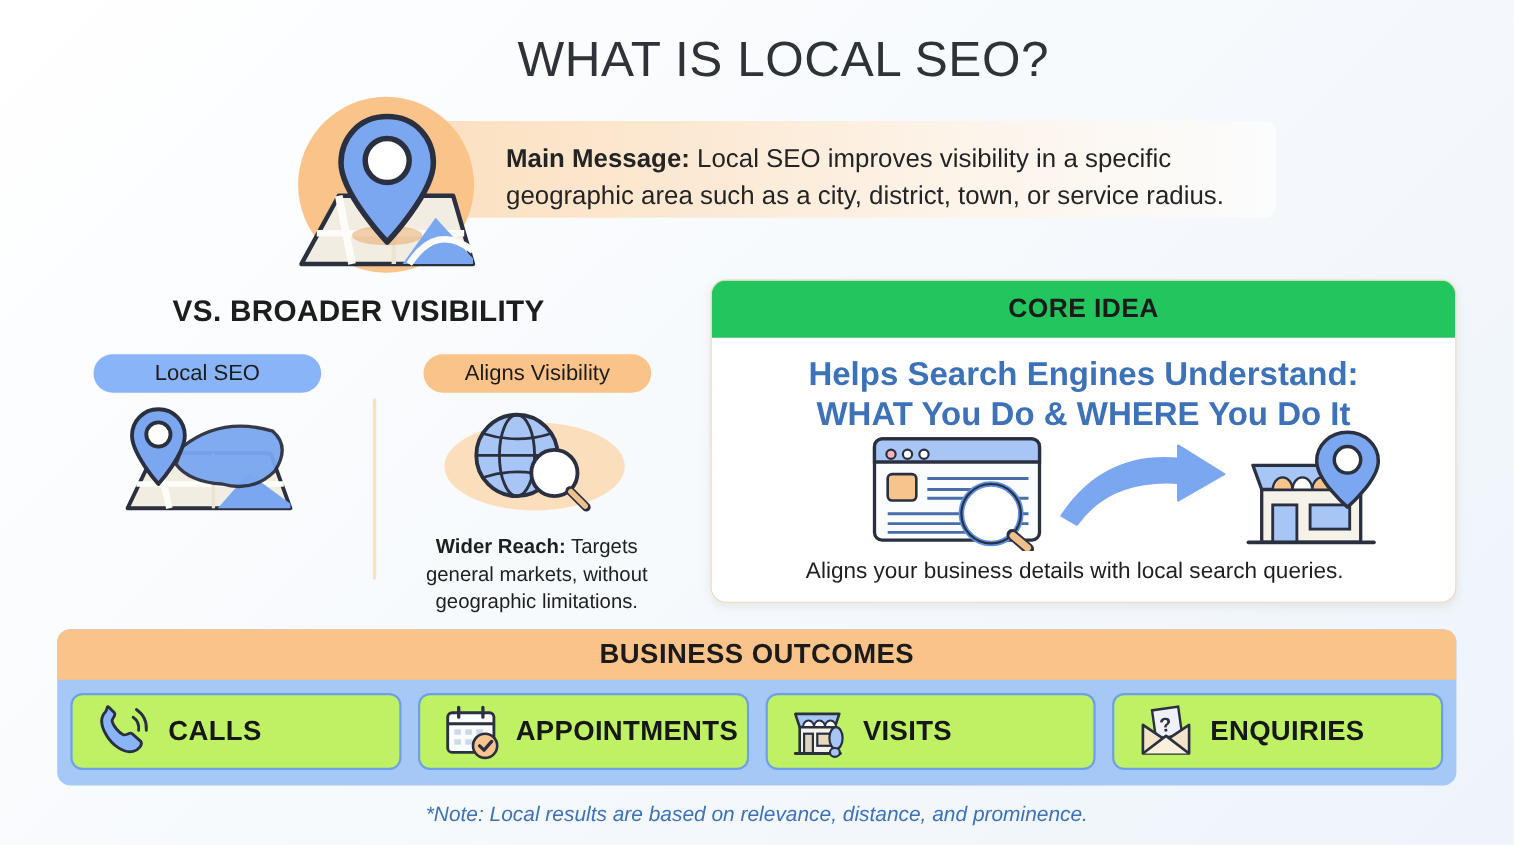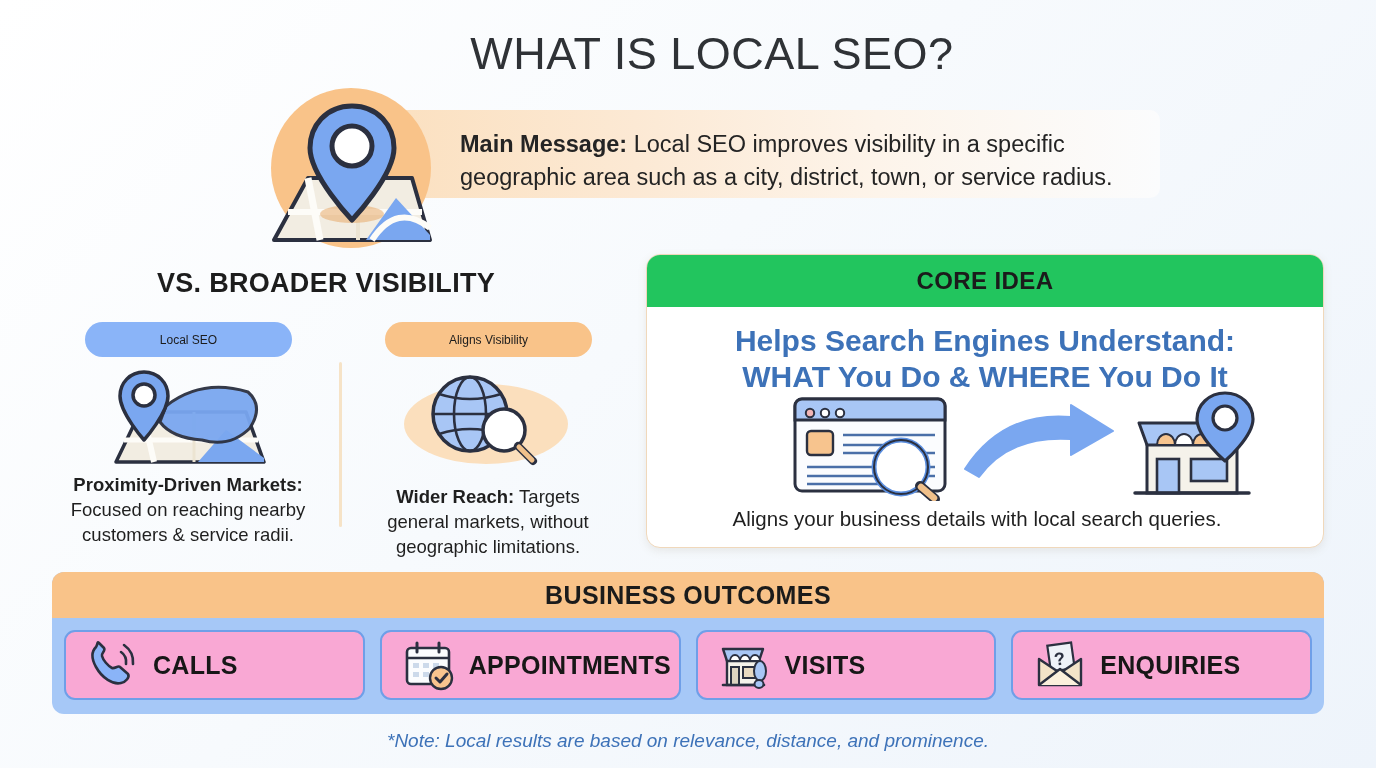--- a/index.html
+++ b/index.html
@@ -46,21 +46,21 @@
   
   .vs-heading {
     position:absolute; left:36px; top:268px; width:580px;
     text-align:center; font-size:27px; font-weight:700; color:#1d1d1d;
     letter-spacing:.3px;
   }
   .pill {
     position:absolute; top:322px; height:35px;
     border-radius:18px;
     display:flex; align-items:center; justify-content:center;
-    font-size:12px; color:#1c1c1c;
+    font-size:20px; color:#1c1c1c;
   }
   .pill.local { left:85px; width:207px; background:#8ab4f8; }
   .pill.broad { left:385px; width:207px; background:#f9c389; }
 
   .divider {
     position:absolute; left:339px; top:362px; width:3px; height:165px;
     background:#f6e3c7; border-radius:2px;
   }
 
   .col-icon { position:absolute; width:180px; height:105px; }
@@ -107,21 +107,21 @@
   }
   .outcomes-head {
     height:46px; background:#f9c389;
     display:flex; align-items:center; justify-content:center;
     font-size:25px; font-weight:700; color:#1b1b1b; letter-spacing:.4px;
   }
   .outcomes-row {
     display:flex; gap:15px; padding:12px 12px 14px 12px;
   }
   .outcome-card {
-    flex:1; height:70px; background:#f9a8d4;
+    flex:1; height:70px; background:#bef264;
     border:2px solid #6f9fe8; border-radius:11px;
     display:flex; align-items:center; gap:13px;
     padding-left:20px;
     text-align:center;
   }
   .outcome-label {
     font-size:25px; font-weight:700; color:#171717; letter-spacing:.3px;
   }
   .outcome-ico { width:54px; height:52px; flex:0 0 54px; }
 
@@ -182,23 +182,20 @@
     <circle cx="72" cy="48" r="37" fill="#a8c6f5" stroke="#2b3040" stroke-width="3.5"></circle>
     <ellipse cx="72" cy="48" rx="16" ry="37" fill="none" stroke="#2b3040" stroke-width="2.6"></ellipse>
     <path d="M35 48 H109" stroke="#2b3040" stroke-width="2.6"></path>
     <path d="M41 28 Q72 38 103 28" stroke="#2b3040" stroke-width="2.4" fill="none"></path>
     <path d="M41 68 Q72 58 103 68" stroke="#2b3040" stroke-width="2.4" fill="none"></path>
     <circle cx="106" cy="64" r="21" fill="#ffffff" stroke="#2b3040" stroke-width="3.5"></circle>
     <path d="M120 80 L135 95" stroke="#2b3040" stroke-width="8" stroke-linecap="round"></path>
     <path d="M121 81 L134 94" stroke="#f0c08a" stroke-width="5" stroke-linecap="round"></path>
   </svg>
 
-  <div class="col-text left">
-    <b>Proximity-Driven Markets:</b><span> Focused on reaching nearby customers &amp; service radii.</span>
-  </div>
   <div class="col-text right">
     <b>Wider Reach:</b><span> Targets general markets, without geographic limitations.</span>
   </div>
 
   <div class="core-card">
     <div class="core-head">CORE IDEA</div>
     <div class="core-headline">
       <div>Helps Search Engines Understand:</div>
       <div>WHAT You Do &amp; WHERE You Do It</div>
     </div>

